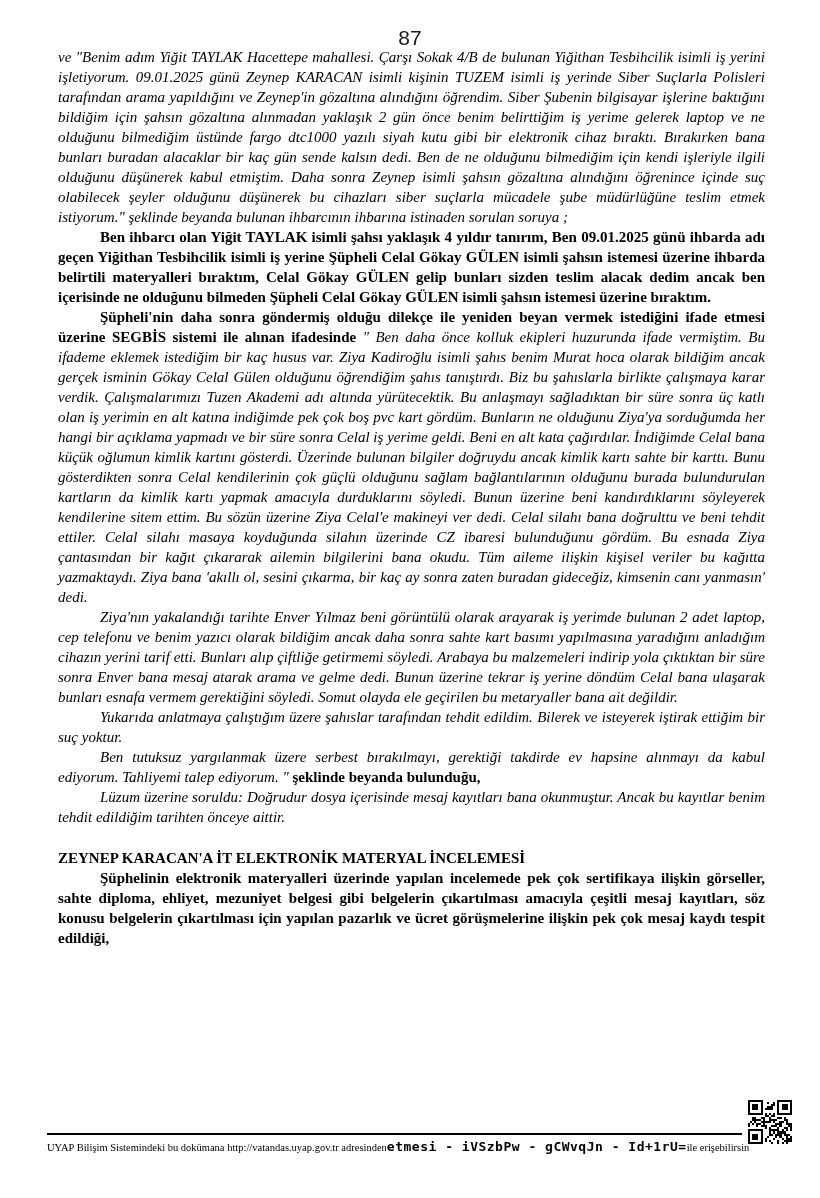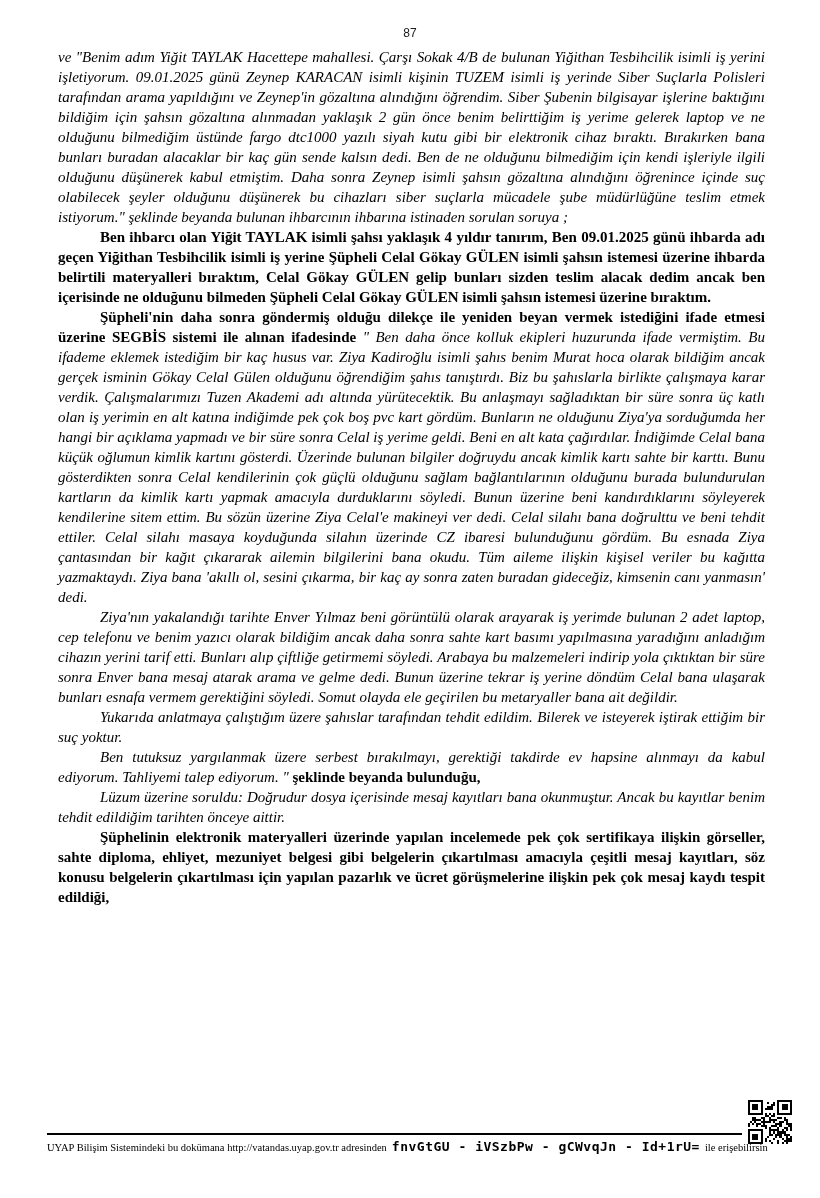--- a/index.html
+++ b/index.html
@@ -34,21 +34,21 @@
   p.doc.sp-before { margin-top: 21px; }
   p.doc.heading { font-weight: bold; text-align: left; }
   span.normal { font-style: normal; font-weight: bold; }
   span.italic { font-style: italic; }
   span.bold { font-weight: bold; }
   span.bold-italic { font-weight: normal; font-style: italic; }
   .page-number {
     margin-top: 26px;
     text-align: center;
     font-family: "Liberation Sans", sans-serif;
-    font-size: 12px;
+    font-size: 21px;
     color: #1a1a1a;
   }
   .qr {
     position: absolute;
     top: 1100px;
     right: 28px;
     width: 44px;
     height: 44px;
   }
   .footer-rule {
@@ -60,21 +60,20 @@
     background: #000;
   }
   .footer-text {
     position: absolute;
     top: 1139px;
     left: 47px;
     width: 766px;
     white-space: nowrap;
     display: flex;
     align-items: baseline;
-    gap: 5px;
   }
   .footer-small {
     font-family: "Liberation Serif", serif;
     font-size: 10.5px;
     color: #000;
   }
   .footer-code {
     font-family: "DejaVu Sans Mono", monospace;
     font-size: 13px;
     font-weight: 600;
@@ -89,20 +88,21 @@
 
   <div class="content">
 
   <p class="doc"><span class="bold-italic">ve </span><span class="italic">"Benim adım Yiğit TAYLAK Hacettepe mahallesi. Çarşı Sokak 4/B de bulunan Yiğithan Tesbihcilik isimli iş yerini işletiyorum. 09.01.2025 günü Zeynep KARACAN isimli kişinin TUZEM isimli iş yerinde Siber Suçlarla Polisleri tarafından arama yapıldığını ve Zeynep'in gözaltına alındığını öğrendim. Siber Şubenin bilgisayar işlerine baktığını bildiğim için şahsın gözaltına alınmadan yaklaşık 2 gün önce benim belirttiğim iş yerime gelerek laptop ve ne olduğunu bilmediğim üstünde fargo dtc1000 yazılı siyah kutu gibi bir elektronik cihaz bıraktı. Bırakırken bana bunları buradan alacaklar bir kaç gün sende kalsın dedi. Ben de ne olduğunu bilmediğim için kendi işleriyle ilgili olduğunu düşünerek kabul etmiştim. Daha sonra Zeynep isimli şahsın gözaltına alındığını öğrenince içinde suç olabilecek şeyler olduğunu düşünerek bu cihazları siber suçlarla mücadele şube müdürlüğüne teslim etmek istiyorum." </span><span class="bold-italic">şeklinde beyanda bulunan ihbarcının ihbarına istinaden sorulan soruya ;</span></p>
       <p class="doc indent"><span class="normal">Ben ihbarcı olan Yiğit TAYLAK isimli şahsı yaklaşık 4 yıldır tanırım, Ben 09.01.2025 günü ihbarda adı geçen Yiğithan Tesbihcilik isimli iş yerine Şüpheli Celal Gökay GÜLEN isimli şahsın istemesi üzerine ihbarda belirtili materyalleri bıraktım, Celal Gökay GÜLEN gelip bunları sizden teslim alacak dedim ancak ben içerisinde ne olduğunu bilmeden Şüpheli Celal Gökay GÜLEN isimli şahsın istemesi üzerine bıraktım.</span></p>
       <p class="doc indent"><span class="normal">Şüpheli'nin daha sonra göndermiş olduğu dilekçe ile yeniden beyan vermek istediğini ifade etmesi üzerine SEGBİS sistemi ile alınan ifadesinde </span><span class="italic">" Ben daha önce kolluk ekipleri huzurunda ifade vermiştim. Bu ifademe eklemek istediğim bir kaç husus var. Ziya Kadiroğlu isimli şahıs benim Murat hoca olarak bildiğim ancak gerçek isminin Gökay Celal Gülen olduğunu öğrendiğim şahıs tanıştırdı. Biz bu şahıslarla birlikte çalışmaya karar verdik. Çalışmalarımızı Tuzen Akademi adı altında yürütecektik. Bu anlaşmayı sağladıktan bir süre sonra üç katlı olan iş yerimin en alt katına indiğimde pek çok boş pvc kart gördüm. Bunların ne olduğunu Ziya'ya sorduğumda her hangi bir açıklama yapmadı ve bir süre sonra Celal iş yerime geldi. Beni en alt kata çağırdılar. İndiğimde Celal bana küçük oğlumun kimlik kartını gösterdi. Üzerinde bulunan bilgiler doğruydu ancak kimlik kartı sahte bir karttı. Bunu gösterdikten sonra Celal kendilerinin çok güçlü olduğunu sağlam bağlantılarının olduğunu burada bulundurulan kartların da kimlik kartı yapmak amacıyla durduklarını söyledi. Bunun üzerine beni kandırdıklarını söyleyerek kendilerine sitem ettim. Bu sözün üzerine Ziya Celal'e makineyi ver dedi. Celal silahı bana doğrulttu ve beni tehdit ettiler. Celal silahı masaya koyduğunda silahın üzerinde CZ ibaresi bulunduğunu gördüm. Bu esnada Ziya çantasından bir kağıt çıkararak ailemin bilgilerini bana okudu. Tüm aileme ilişkin kişisel veriler bu kağıtta yazmaktaydı. Ziya bana 'akıllı ol, sesini çıkarma, bir kaç ay sonra zaten buradan gideceğiz, kimsenin canı yanmasın' dedi.</span></p>
       <p class="doc indent"><span class="italic">Ziya'nın yakalandığı tarihte Enver Yılmaz beni görüntülü olarak arayarak iş yerimde bulunan 2 adet laptop, cep telefonu ve benim yazıcı olarak bildiğim ancak daha sonra sahte kart basımı yapılmasına yaradığını anladığım cihazın yerini tarif etti. Bunları alıp çiftliğe getirmemi söyledi. Arabaya bu malzemeleri indirip yola çıktıktan bir süre sonra Enver bana mesaj atarak arama ve gelme dedi. Bunun üzerine tekrar iş yerine döndüm Celal bana ulaşarak bunları esnafa vermem gerektiğini söyledi. Somut olayda ele geçirilen bu metaryaller bana ait değildir.</span></p>
       <p class="doc indent"><span class="italic">Yukarıda anlatmaya çalıştığım üzere şahıslar tarafından tehdit edildim. Bilerek ve isteyerek iştirak ettiğim bir suç yoktur.</span></p>
       <p class="doc indent"><span class="italic">Ben tutuksuz yargılanmak üzere serbest bırakılmayı, gerektiği takdirde ev hapsine alınmayı da kabul ediyorum. Tahliyemi talep ediyorum. " </span><span class="normal">şeklinde beyanda bulunduğu,</span></p>
       <p class="doc indent"><span class="italic">Lüzum üzerine soruldu: Doğrudur dosya içerisinde mesaj kayıtları bana okunmuştur. Ancak bu kayıtlar benim tehdit edildiğim tarihten önceye aittir.</span></p>
+      <p class="doc sp-before heading"><span class="bold">ZEYNEP KARACAN'A İT ELEKTRONİK MATERYAL İNCELEMESİ</span></p>
       <p class="doc indent"><span class="normal">Şüphelinin elektronik materyalleri üzerinde yapılan incelemede pek çok sertifikaya ilişkin görseller, sahte diploma, ehliyet, mezuniyet belgesi gibi belgelerin çıkartılması amacıyla çeşitli mesaj kayıtları, söz konusu belgelerin çıkartılması için yapılan pazarlık ve ücret görüşmelerine ilişkin pek çok mesaj kaydı tespit edildiği,</span></p>
     </div>
 
   <div class="page-number">87</div>
 
   <svg class="qr" viewBox="0 0 21 21" shape-rendering="crispEdges" aria-hidden="true">
       <rect x="0" y="0" width="1" height="1" fill="#000"></rect>
       <rect x="1" y="0" width="1" height="1" fill="#000"></rect>
       <rect x="2" y="0" width="1" height="1" fill="#000"></rect>
       <rect x="3" y="0" width="1" height="1" fill="#000"></rect>
@@ -320,17 +320,17 @@
       <rect x="11" y="20" width="1" height="1" fill="#000"></rect>
       <rect x="14" y="20" width="1" height="1" fill="#000"></rect>
       <rect x="16" y="20" width="1" height="1" fill="#000"></rect>
       <rect x="18" y="20" width="1" height="1" fill="#000"></rect>
     </svg>
 
   <div class="footer-rule"></div>
 
   <div class="footer-text">
     <span class="footer-small">UYAP Bilişim Sistemindeki bu dokümana http://vatandas.uyap.gov.tr adresinden</span>
-    <span class="footer-code">fnvGtGU - iVSzbPw - gCWvqJn - Id+1rU=</span>
+    <span class="footer-code">etmesi - iVSzbPw - gCWvqJn - Id+1rU=</span>
     <span class="footer-small">ile erişebilirsin</span>
   </div>
 
 </div>
 
 </body></html>

